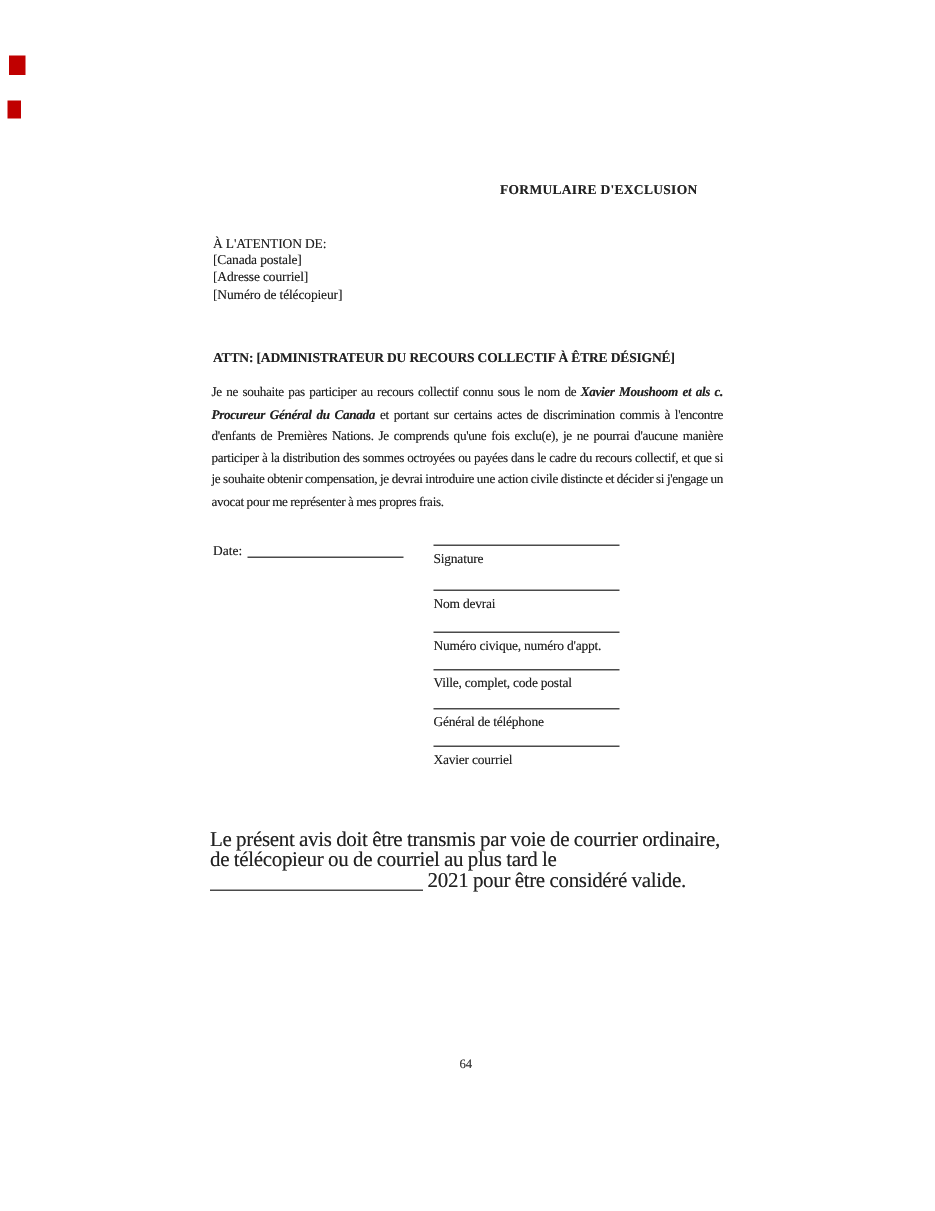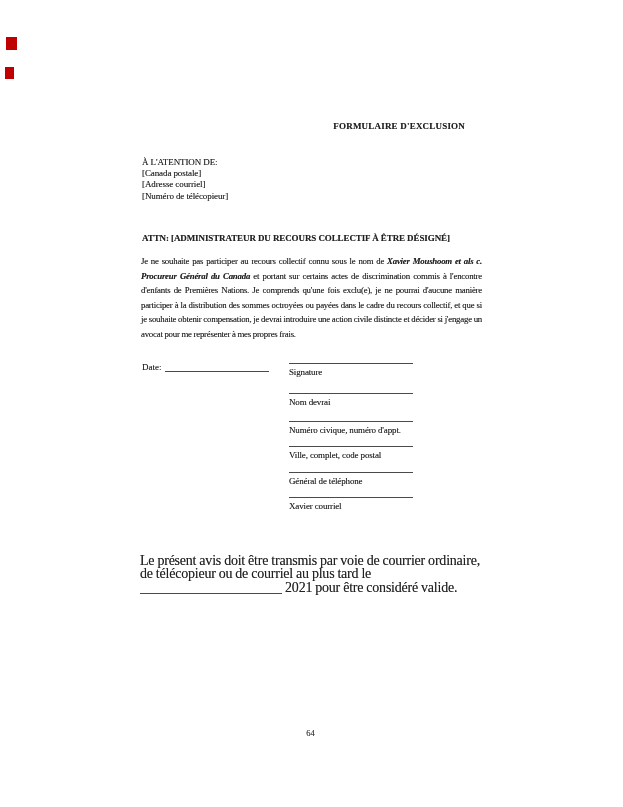--- a/index.html
+++ b/index.html
@@ -48,21 +48,21 @@
   .field .flabel{margin-top:3px;letter-spacing:-.15px;white-space:nowrap;}
   .f1{top:363px}.f2{top:393px}.f3{top:421px}.f4{top:446px}.f5{top:472px}.f6{top:497px}
 
   .footer-par{
     position:absolute;top:527px;left:140px;width:346px;
     font-size:14px;line-height:13.4px;letter-spacing:-.22px;word-spacing:-.2px;margin-top:27px;
   }
   .footer-blank{width:142px;}
 
   .page-num{
-    position:absolute;top:728px;left:140px;width:341px;
+    position:absolute;top:704px;left:140px;width:341px;
     text-align:center;font-size:8.5px;color:#3a3a3a;
   }
 </style>
 </head>
 <body>
 
 <div class="page">
 
   <div class="red-mark mark1" style="background: rgb(192, 0, 0);"></div>
   <div class="red-mark mark2" style="background: rgb(192, 0, 0);"></div>

